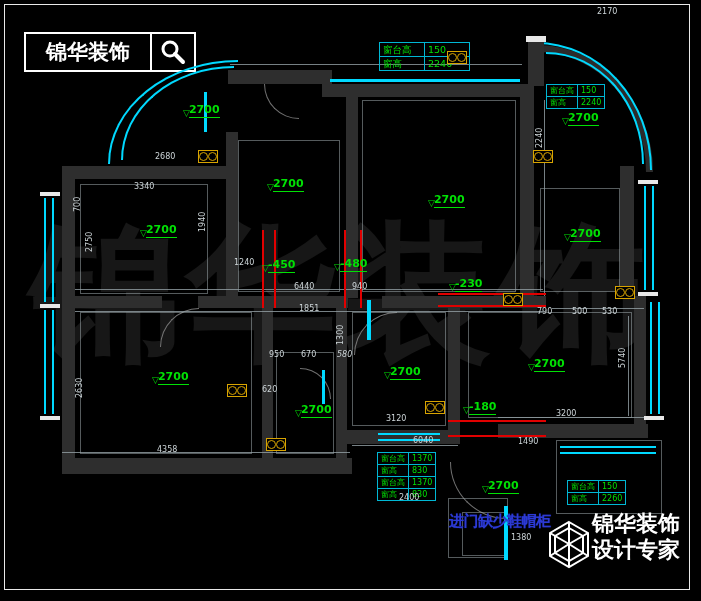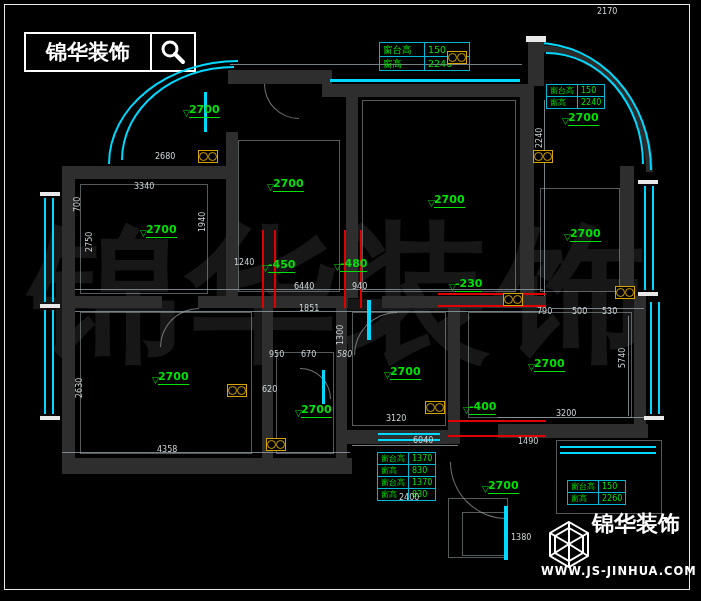--- a/index.html
+++ b/index.html
@@ -274,21 +274,21 @@
       <div class="level" style="left: 334px; top: 258px;">
         <span class="tri">▽</span>
         <span class="val">-480</span>
       </div>
       <div class="level" style="left: 449px; top: 278px;">
         <span class="tri">▽</span>
         <span class="val">-230</span>
       </div>
       <div class="level" style="left: 463px; top: 401px;">
         <span class="tri">▽</span>
-        <span class="val">-400</span>
+        <span class="val">-180</span>
       </div>
     </div>
   <div id="dims-layer">
       <div class="dim" style="left: 155px; top: 153px;">2680</div>
       <div class="dim" style="left: 134px; top: 183px;">3340</div>
       <div class="dim" style="left: 234px; top: 259px;">1240</div>
       <div class="dim" style="left: 299px; top: 305px;">1851</div>
       <div class="dim" style="left: 294px; top: 283px;">6440</div>
       <div class="dim" style="left: 352px; top: 283px;">940</div>
       <div class="dim" style="left: 597px; top: 8px;">2170</div>
@@ -342,33 +342,34 @@
       <div class="sym" style="left: 266px; top: 438px;">
         <span class="c"></span>
         <span class="c"></span>
       </div>
       <div class="sym" style="left: 227px; top: 384px;">
         <span class="c"></span>
         <span class="c"></span>
       </div>
     </div>
 
+  <div class="note">进门缺少鞋帽柜</div>
 
   <div class="cube">
     <svg width="44" height="50" viewBox="0 0 44 50">
       <g fill="none" stroke="#fff" stroke-width="2">
         <polygon points="22,2 41,13 41,36 22,47 3,36 3,13"></polygon>
         <polygon points="22,8 36,16 36,33 22,41 8,33 8,16"></polygon>
         <line x1="22" y1="24" x2="22" y2="2"></line>
           <line x1="22" y1="24" x2="41" y2="13"></line>
         <line x1="22" y1="24" x2="41" y2="36"></line>
           <line x1="22" y1="24" x2="22" y2="47"></line>
         <line x1="22" y1="24" x2="3" y2="36"></line>
           <line x1="22" y1="24" x2="3" y2="13"></line>
       </g>
     </svg>
   </div>
   <div class="logotext">
     <div>锦华装饰</div>
+    <div>设计专家</div>
   </div>
-  <div class="weburl">WWW.JS-JINHUA.COM</div>
 
 </div>
 
 </body></html>

